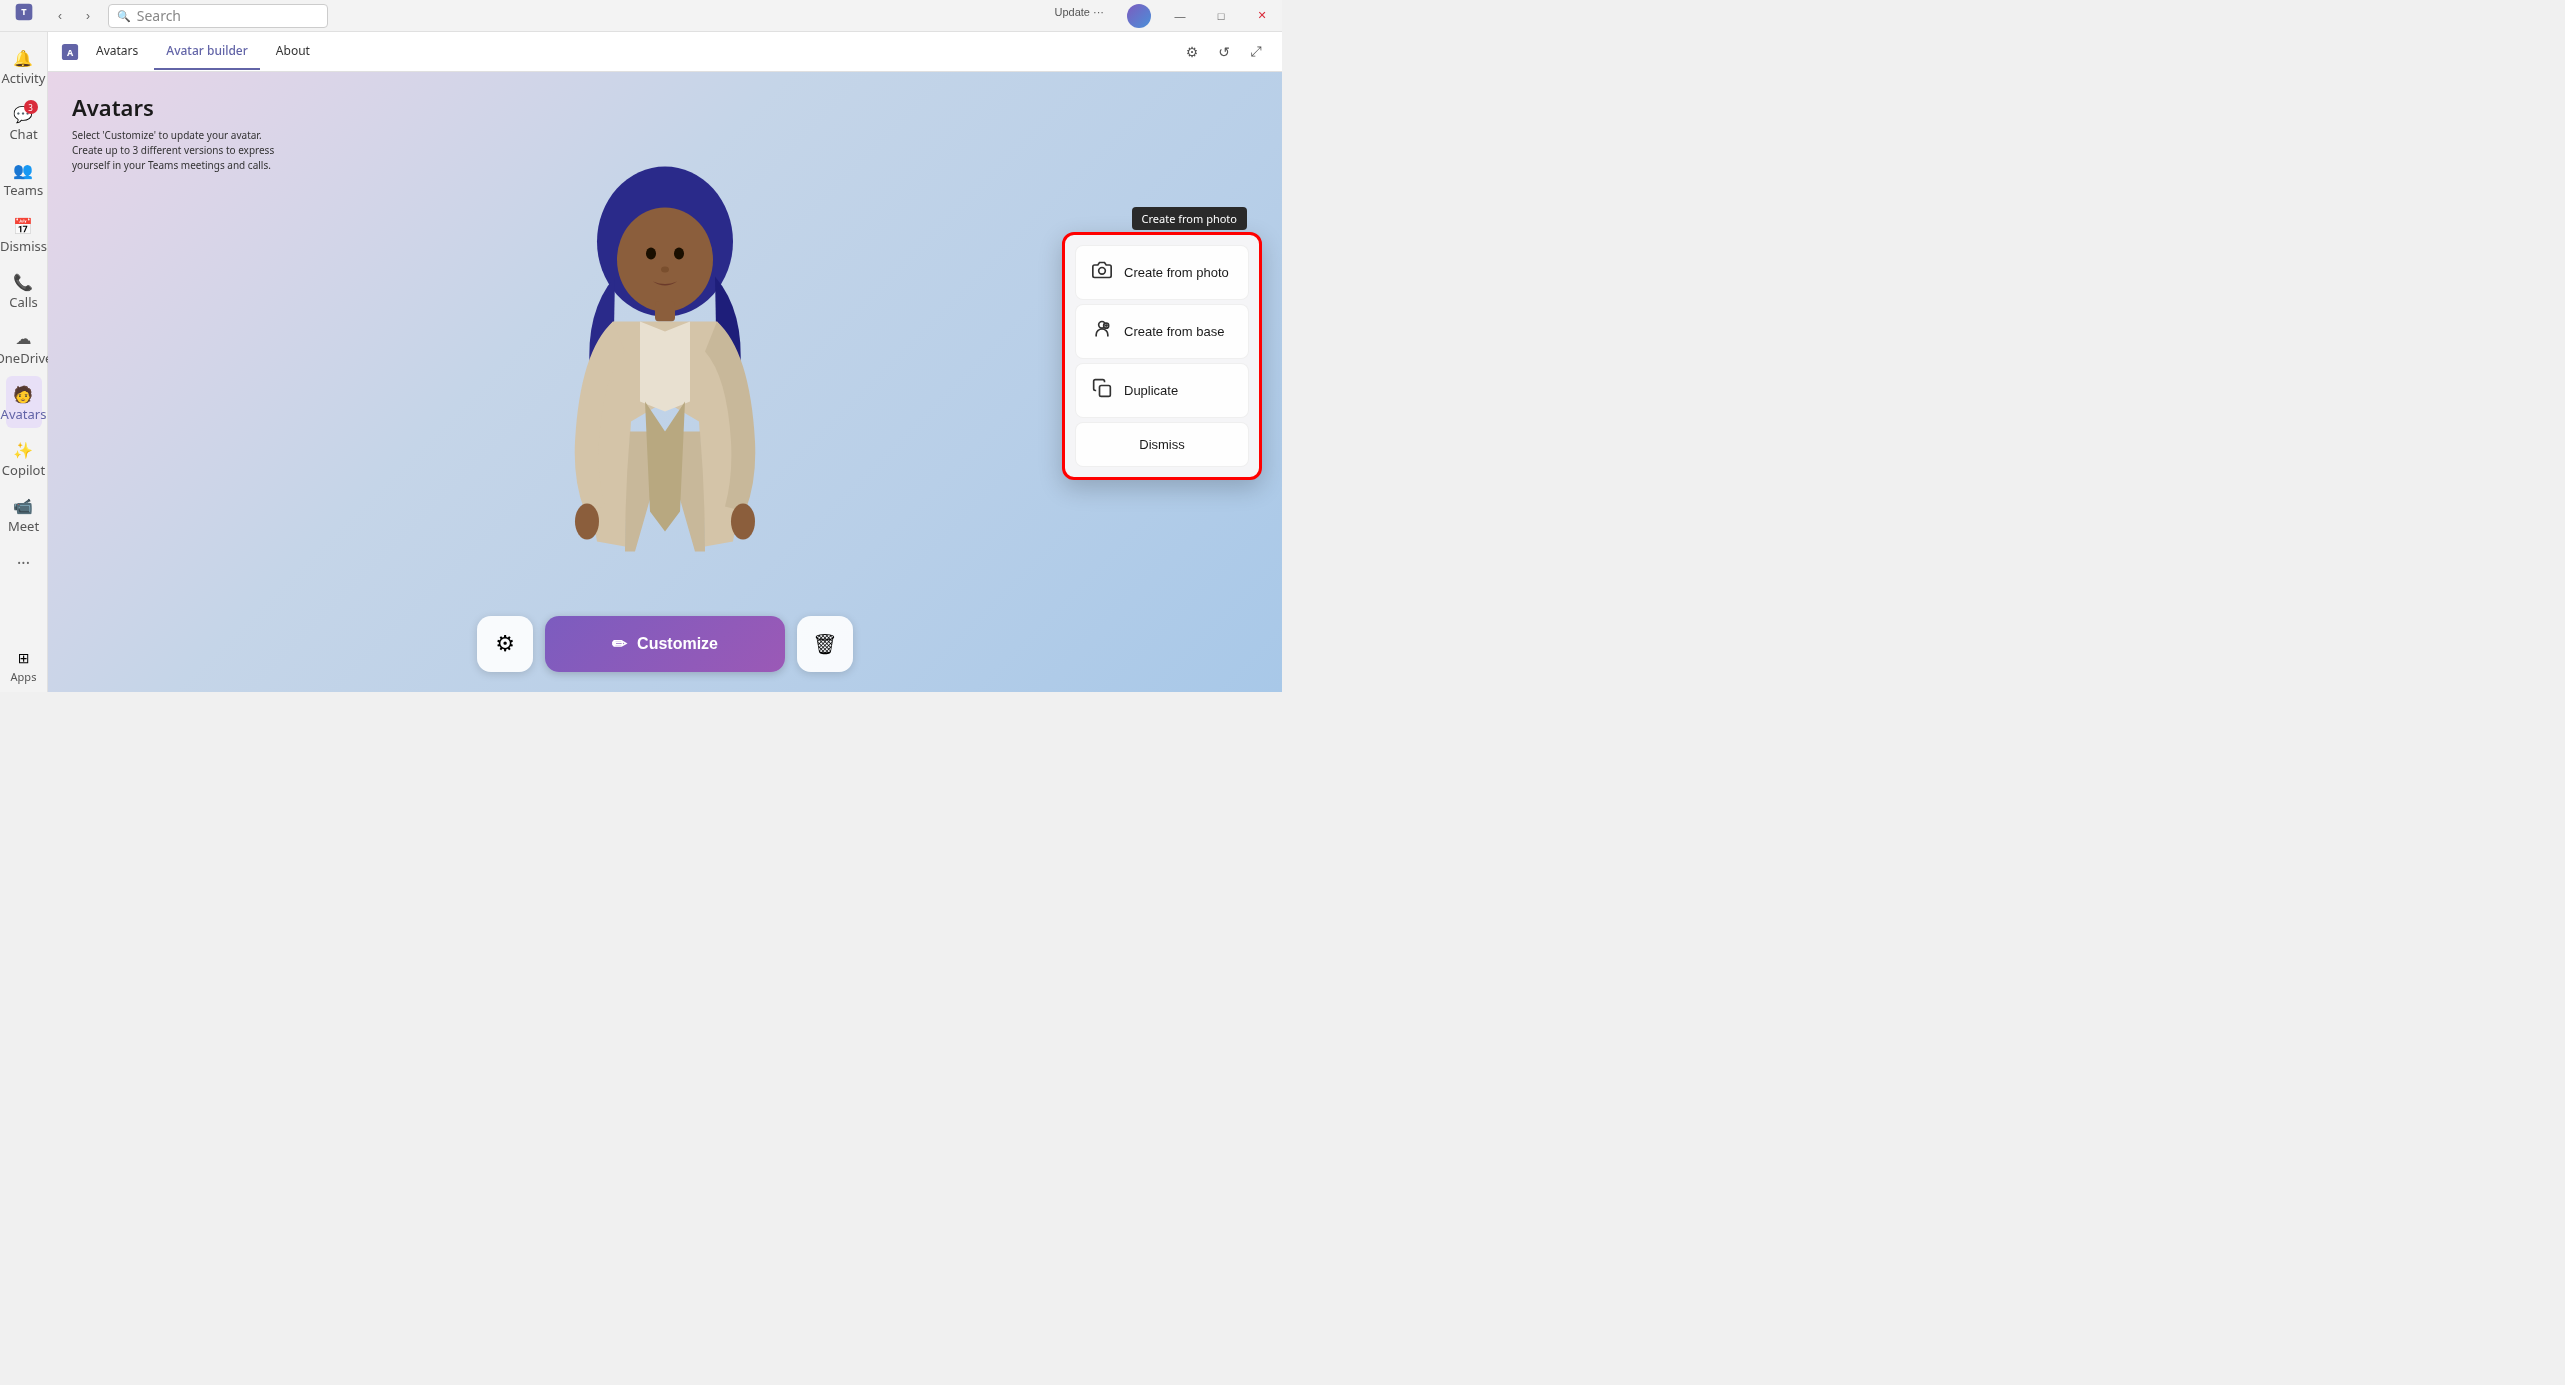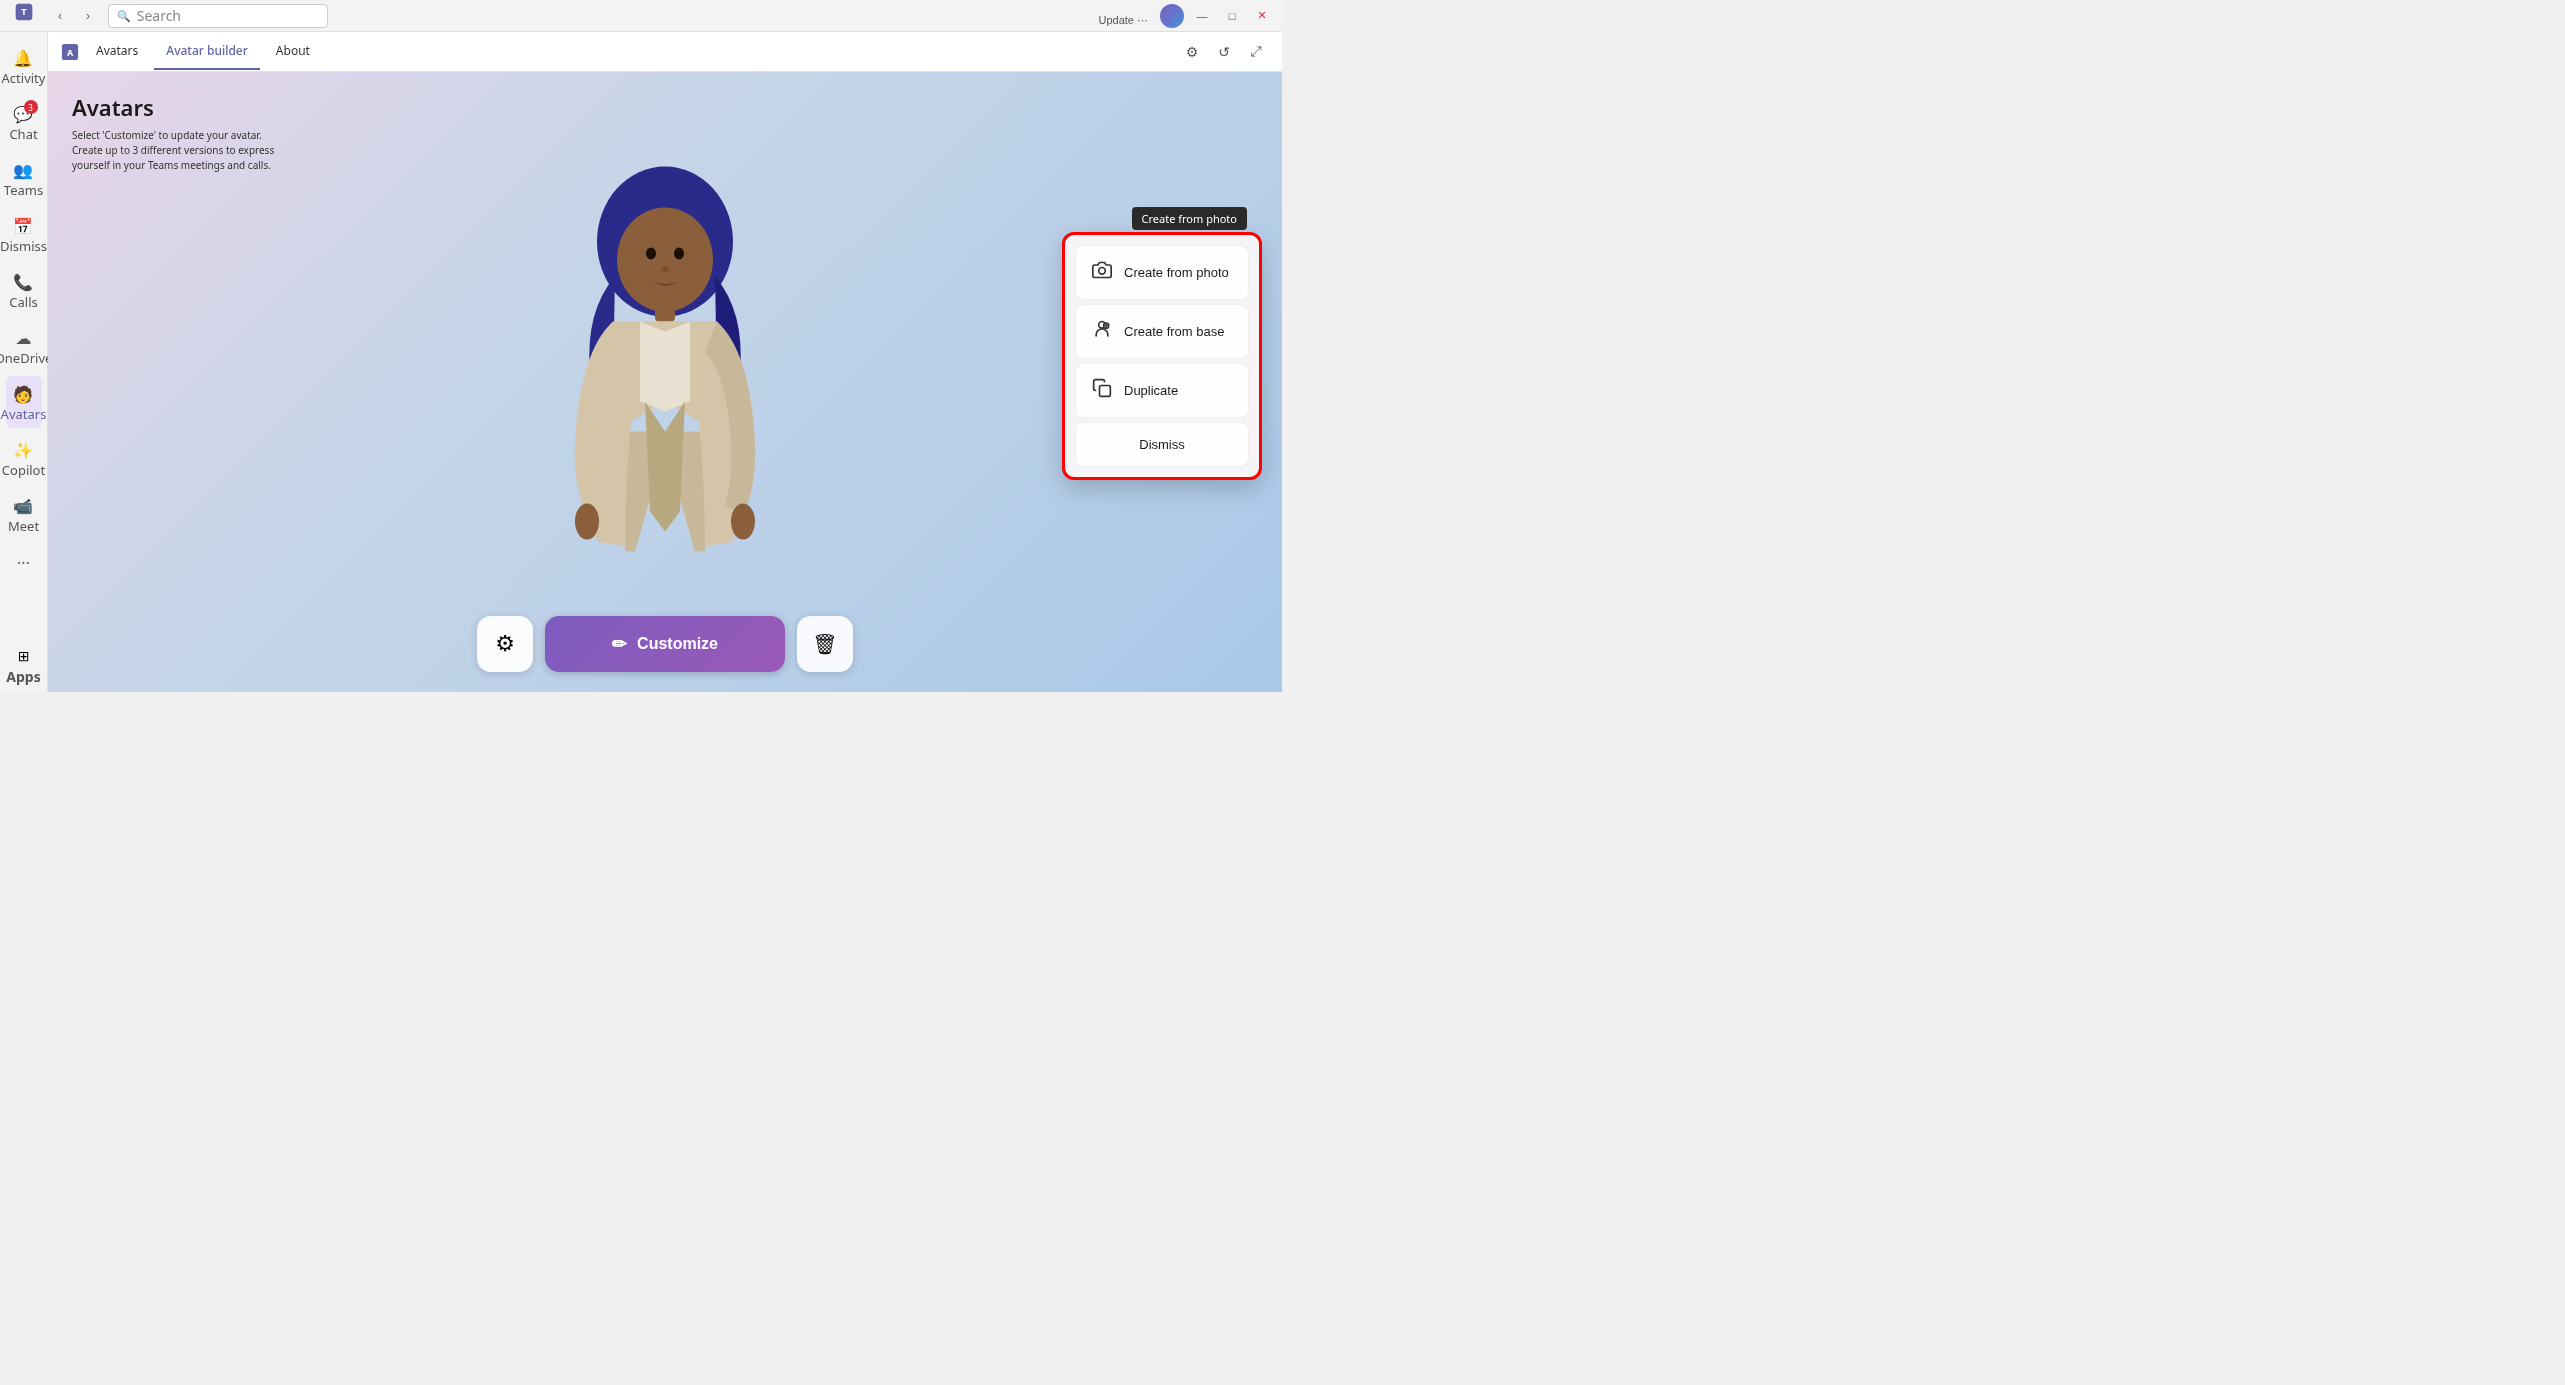--- a/index.html
+++ b/index.html
@@ -52,22 +52,22 @@
       border-radius: 4px;
       display: flex;
       align-items: center;
       padding: 0 8px;
       gap: 6px;
       color: #888;
       font-size: 11px;
     }
     .title-bar-right {
       display: flex;
-      align-items: flex-end;
-      gap: 6px;
+      align-items: flex-start;
+      gap: 17px;
     }
     .title-btn {
       width: 24px;
       height: 24px;
       border-radius: 4px;
       border: none;
       background: transparent;
       cursor: pointer;
       display: flex;
       align-items: center;
@@ -448,21 +448,21 @@
       <span class="sidebar-item-icon">✨</span>
       <span class="sidebar-item-label">Copilot</span>
     </div>
     <div class="sidebar-item">
       <span class="sidebar-item-icon">📹</span>
       <span class="sidebar-item-label">Meet</span>
     </div>
     <div class="sidebar-more">···</div>
     <div class="sidebar-apps">
       <span style="font-size:14px;">⊞</span>
-      <span style="font-size:14px; color:#555;font-weight:bold;">Apps</span>
+      <span style="font-size:11px; color:#555;">Apps</span>
     </div>
   </div>
 
   <div class="main-content">
 
     <div class="tab-bar">
       <div class="app-icon-small">
         <svg viewBox="0 0 20 20" width="18" height="18">
           <rect x="1" y="1" width="18" height="18" rx="3" fill="#6264a7"></rect>
           <text x="10" y="14" text-anchor="middle" fill="white" font-size="10" font-weight="bold">A</text>

